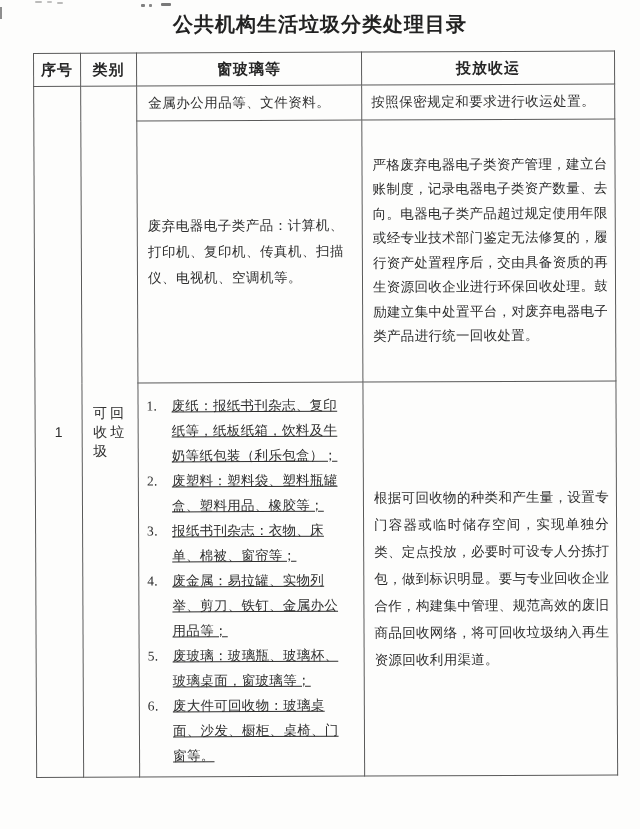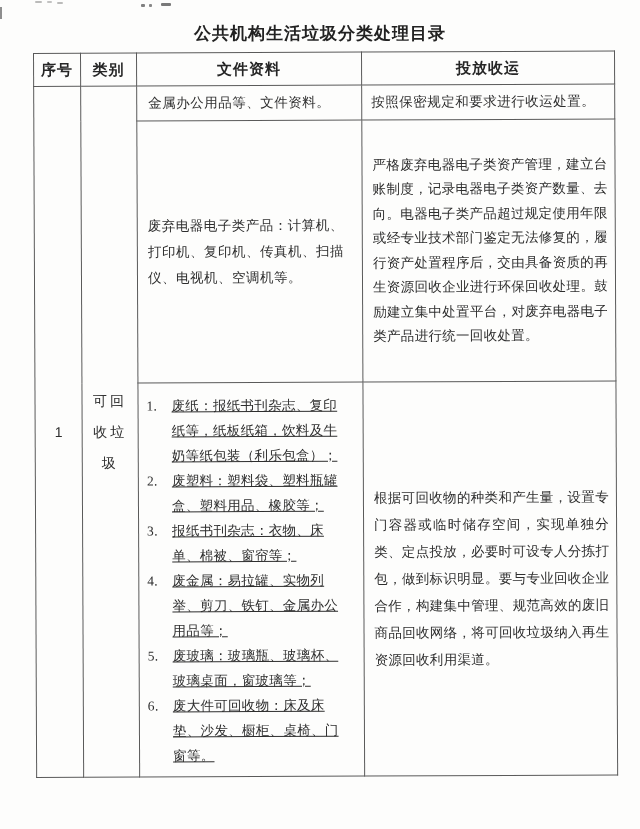--- a/index.html
+++ b/index.html
@@ -21,25 +21,25 @@
   }
   .artifact i.a1 { left: 2px;   top: 1px; width: 7px; height: 2px; opacity:.45; }
   .artifact i.a2 { left: 14px;  top: 1px; width: 5px; height: 2px; opacity:.4; }
   .artifact i.a3 { left: 24px;  top: 2px; width: 6px; height: 2px; opacity:.45; }
   .artifact i.a4 { left: 108px; top: 4px; width: 4px; height: 3px; opacity:.85; }
   .artifact i.a5 { left: 116px; top: 4px; width: 3px; height: 3px; opacity:.8; }
   .artifact i.a6 { left: 128px; top: 3px; width: 10px; height: 3px; opacity:.9; }
   .edge-mark { position: absolute; left: 0; top: 7px; width: 2px; height: 12px; background: #444; opacity: .6; }
 
   .title {
-    margin-top: 22px;
+    margin-top: 11px;
     text-align: center;
     font-family: "Liberation Sans", "DejaVu Sans", sans-serif;
     font-weight: bold;
-    font-size: 17px;
+    font-size: 20px;
     letter-spacing: 1px;
     color: #222;
   }
 
   .tbl-wrap {
     position: absolute;
     left: 33px; top: 53px;
     transform: rotate(-0.25deg);
     transform-origin: left top;
   }
@@ -69,24 +69,24 @@
   tr.r1 td.cell { height: 35px; }
   tr.r2 td.cell { height: 262px; }
   tr.r3 td.cell { height: 388px; }
 
   td.idx { text-align: center; font-size: 14px; font-family: "Liberation Sans", "DejaVu Sans", sans-serif; }
   td.cat { text-align: center; }
   td.cat span {
     display: inline-block;
     width: 34px;
     word-break: break-all;
-    line-height: 31px;
+    line-height: 19px;
     letter-spacing: 3px;
     font-size: 14px;
-    text-align: center;
+    text-align: left;
   }
 
   td.items-short, td.disp-short { padding: 3px 6px 3px 11px; letter-spacing: .5px; }
   td.disp-short { padding-left: 9px; }
 
   td.items-mid {
     padding: 0 7px 0 10px;
     line-height: 26px;
     letter-spacing: .5px;
   }
@@ -129,21 +129,21 @@
         <col class="c1">
         <col class="c2">
         <col class="c3">
         <col class="c4">
       </colgroup>
 
     <tbody>
         <tr class="hdr">
       <th>序号</th>
       <th>类别</th>
-      <th>文件资料</th>
+      <th>窗玻璃等</th>
       <th>投放收运</th>
     </tr>
 
     <tr class="r1">
       <td class="idx" rowspan="3">1</td>
       <td class="cat" rowspan="3">
         <span>可回收垃圾</span>
       </td>
       <td class="cell items-short">金属办公用品等、文件资料。</td>
       <td class="cell disp-short">按照保密规定和要求进行收运处置。</td>
@@ -171,20 +171,20 @@
         <div class="li">
           <span class="num">4.</span>
           <span class="txt">废金属：易拉罐、实物列举、剪刀、铁钉、金属办公用品等；</span>
         </div>
         <div class="li">
           <span class="num">5.</span>
           <span class="txt">废玻璃：玻璃瓶、玻璃杯、玻璃桌面，窗玻璃等；</span>
         </div>
         <div class="li">
           <span class="num">6.</span>
-          <span class="txt">废大件可回收物：床及床垫、沙发、橱柜、桌椅、门窗等。</span>
+          <span class="txt">废大件可回收物：玻璃桌面、沙发、橱柜、桌椅、门窗等。</span>
         </div>
       </td>
       <td class="cell disp-mid">根据可回收物的种类和产生量，设置专门容器或临时储存空间，实现单独分类、定点投放，必要时可设专人分拣打包，做到标识明显。要与专业回收企业合作，构建集中管理、规范高效的废旧商品回收网络，将可回收垃圾纳入再生资源回收利用渠道。</td>
     </tr>
   </tbody>
     </table>
 </div>
 
 </body></html>

